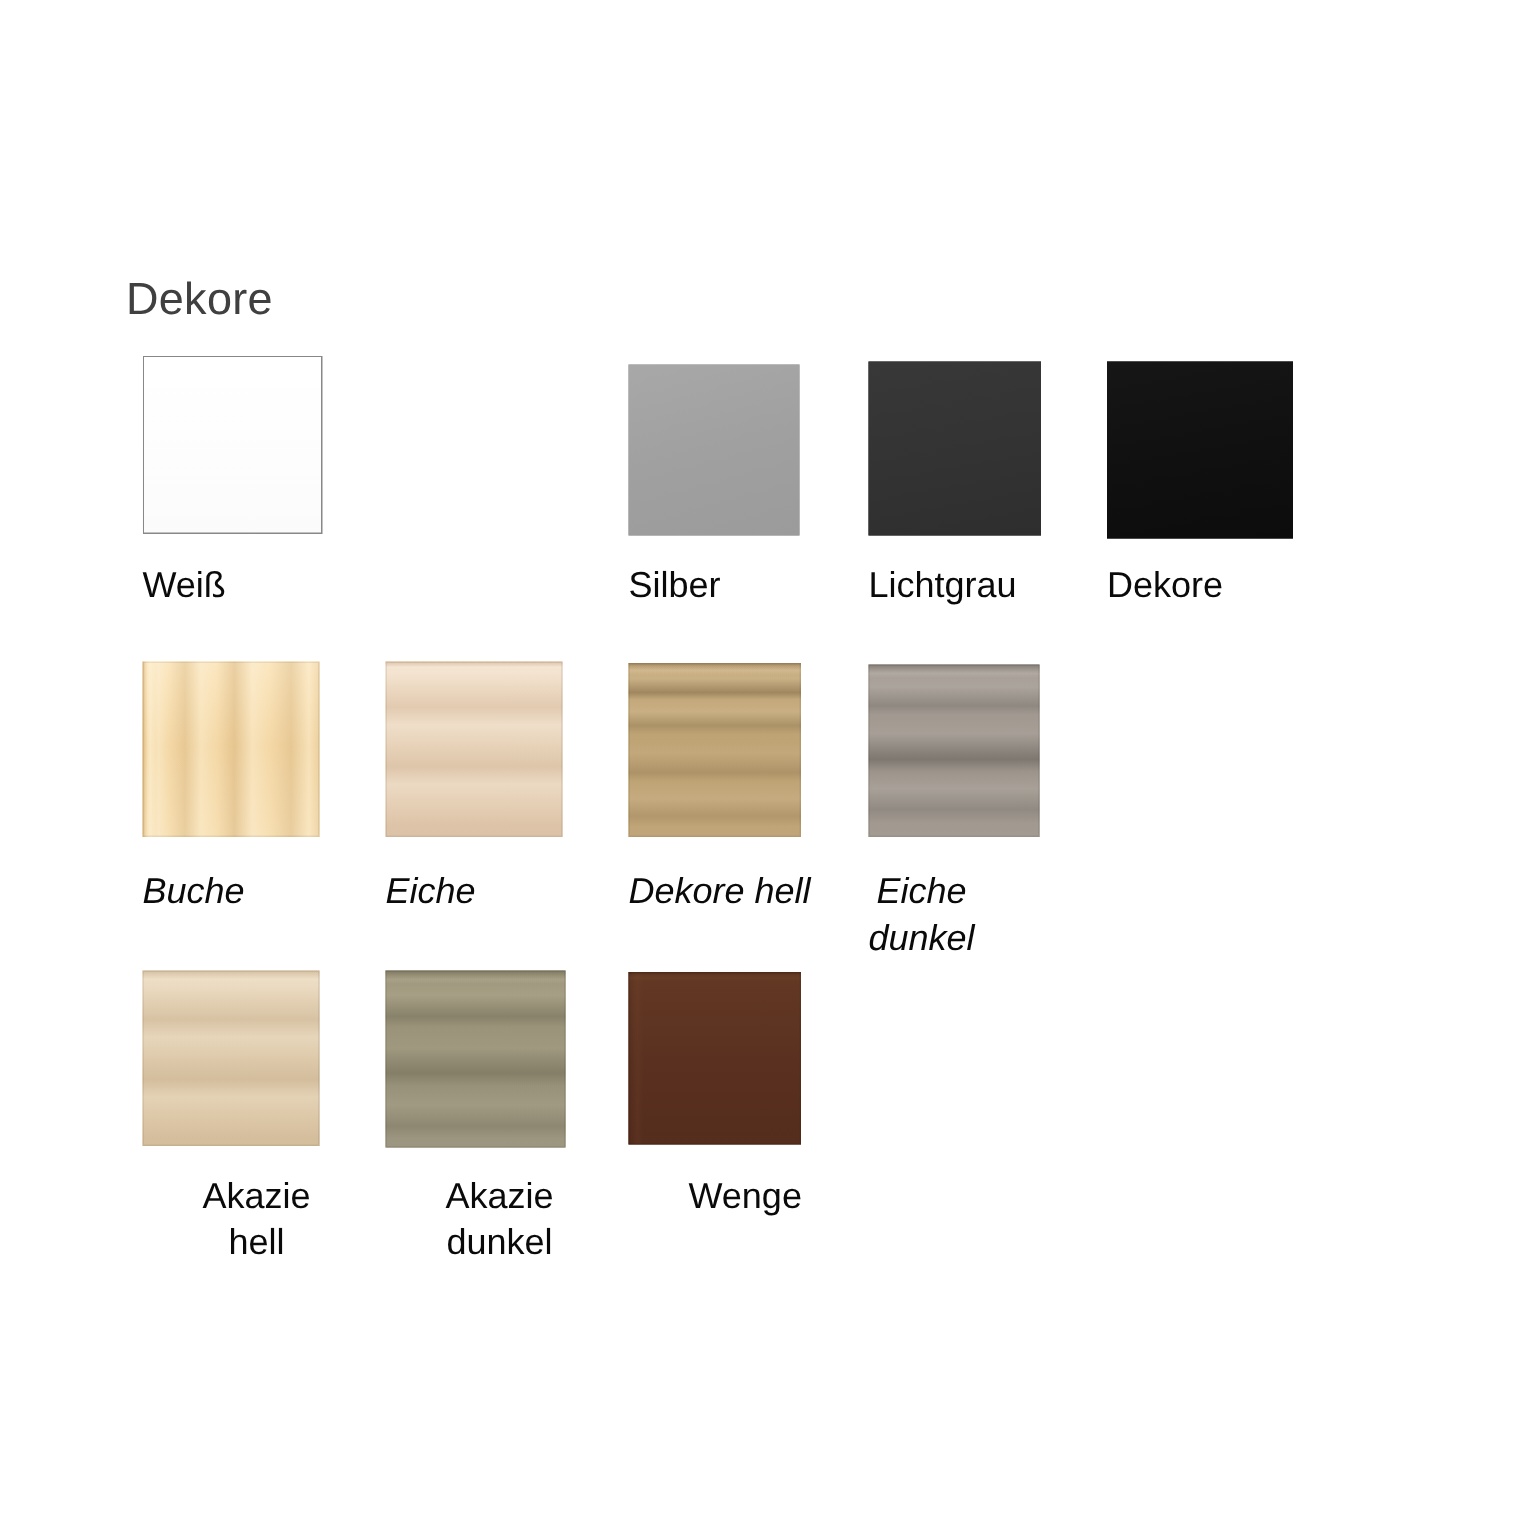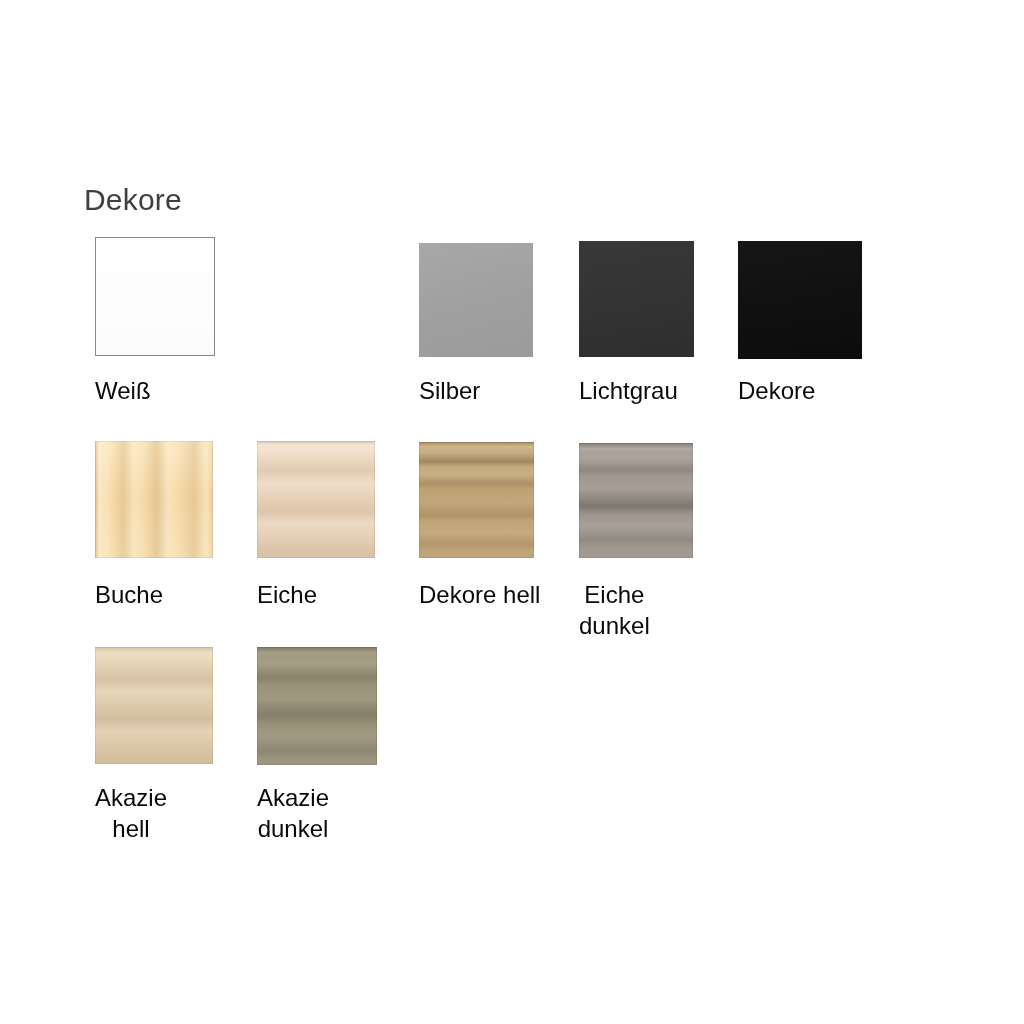--- a/index.html
+++ b/index.html
@@ -43,21 +43,21 @@
     top: 237px;
     width: 860px;
     text-align: center;
   }
 
   .row {
     position: relative;
     width: 860px;
   }
   .row-1 { height: 204px; }
-  .row-2 { height: 206px; }
+  .row-2 { height: 206px; font-style: italic; }
   .row-3 { height: 200px; }
 
   .cell {
     position: absolute;
     top: 0;
     width: 162px;
   }
 
   .col-0 { left: 0px; }
   .col-1 { left: 162px; }
@@ -100,21 +100,21 @@
     position: absolute;
     left: 0;
     font-size: 24px;
     line-height: 31px;
     color: #0a0a0a;
     white-space: pre-line;
     font-weight: 400;
   }
   .row-1 .chip-label { top: 138px; }
   .row-2 .chip-label { top: 138px; }
-  .row-3 .chip-label { top: 135px; }
+  .row-3 .chip-label { top: 135px; margin-left: 40px; }
 
   
 
   .dec-weiss {
     background-color: #fefefe;
     background-image:
       linear-gradient(180deg, #ffffff 0%, #fdfdfd 60%, #fbfbfb 100%);
   }
 
   .dec-lichtgrau {
@@ -326,17 +326,21 @@
         <span class="chip-label">Akazie
 hell</span>
       </div>
 
       <div class="cell col-1">
         <span class="chip hairline dec-akazie-dunkel"></span>
         <span class="chip-label">Akazie
 dunkel</span>
       </div>
 
+      <div class="cell col-2">
+        <span class="chip hairline dec-wenge"></span>
+        <span class="chip-label">Wenge</span>
+      </div>
 
     </div>
 
   </div>
 </div>
 
 </body></html>

